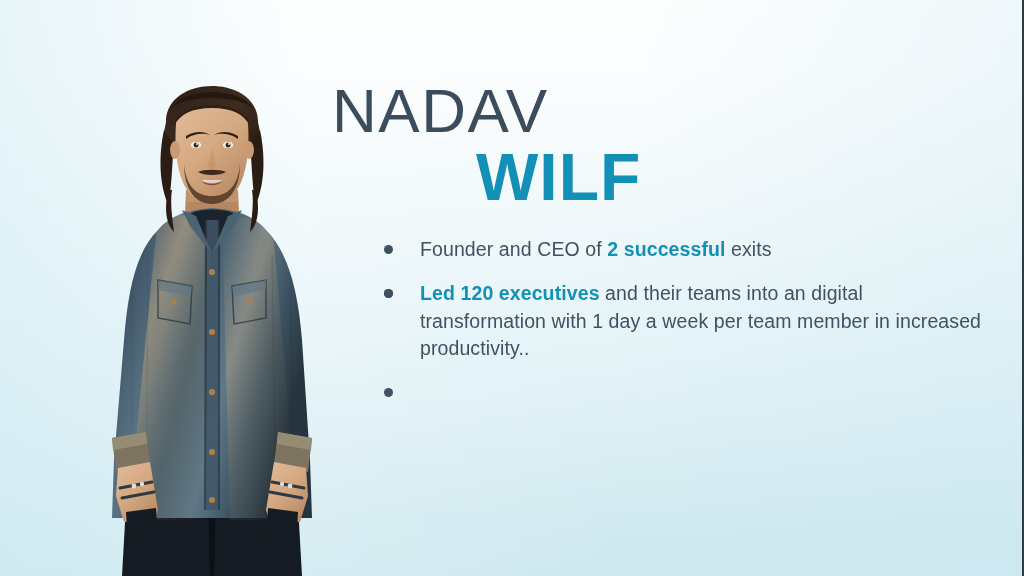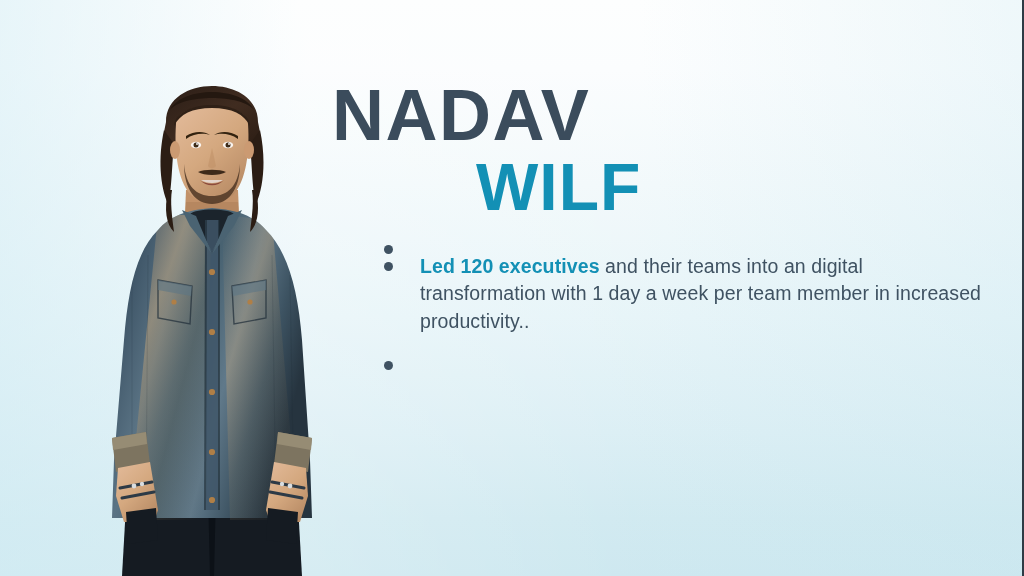--- a/index.html
+++ b/index.html
@@ -55,24 +55,24 @@
   .photo svg { display: block; width: 100%; height: 100%; }
 
   
   .title-block {
     position: absolute;
     left: 332px;
     top: 82px;
     z-index: 4;
   }
   .title-first {
-    font-size: 72px;
+    font-size: 62px;
     line-height: 0.94;
     letter-spacing: 1.5px;
-    font-weight: 700;
+    font-weight: 400;
     color: #3b4c5c;
     margin: 0;
     white-space: nowrap;
   }
   .title-last {
     font-size: 66px;
     line-height: 1.0;
     letter-spacing: 1px;
     font-weight: 700;
     color: #1390b5;
@@ -265,20 +265,24 @@
   </div>
 
   <div class="title-block">
     <div class="title-first">NADAV</div>
     <div class="title-last">WILF</div>
   </div>
 
   <ul class="bullets">
     <li class="bullet">
       <span class="bullet-dot"></span>
+      <span class="bullet-text"><span>Founder and CEO of </span><span class="hl">2 successful</span><span> exits</span></span>
+    </li>
+    <li class="bullet">
+      <span class="bullet-dot"></span>
     </li>
     <li class="bullet">
       <span class="bullet-dot"></span>
       <span class="bullet-text"><span class="hl">Led 120 executives</span><span> and their teams into an digital transformation with 1 day a week per team member in increased productivity..</span></span>
     </li>
     <li class="bullet">
       <span class="bullet-dot"></span>
     </li>
   </ul>
 

